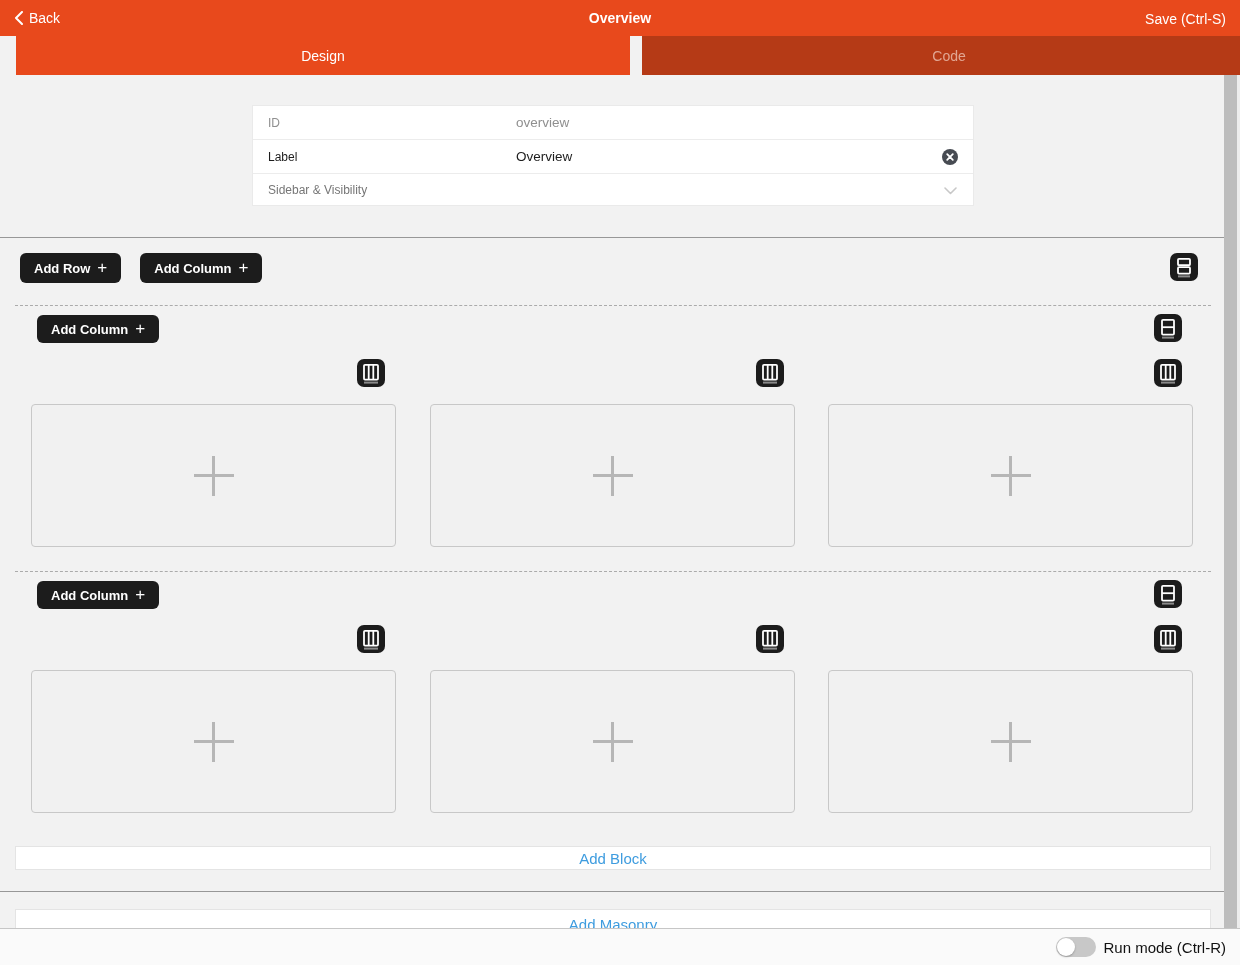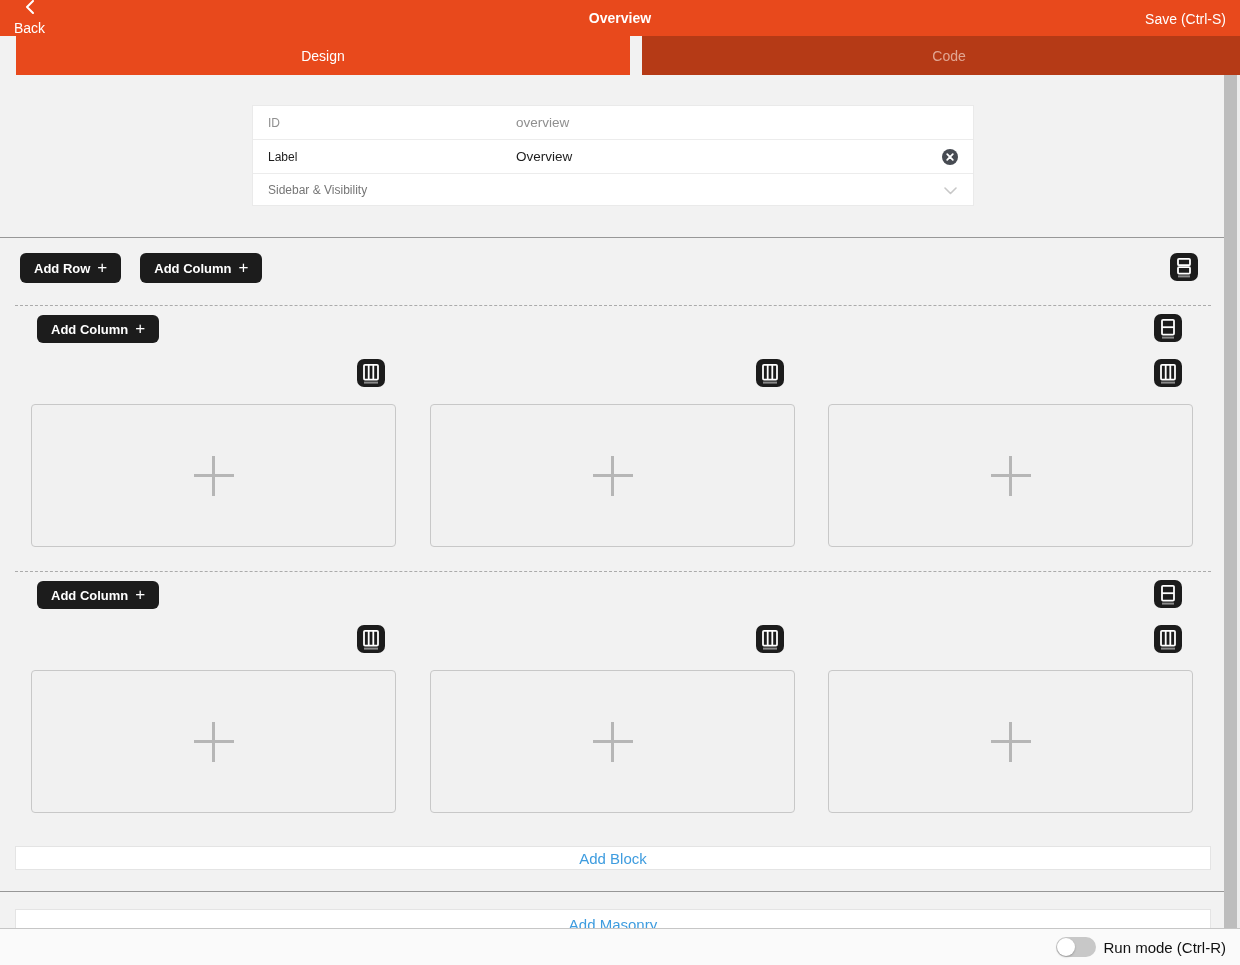--- a/index.html
+++ b/index.html
@@ -2,21 +2,21 @@
 <html><head>
 <meta charset="utf-8">
 <style>
   html,body{margin:0;padding:0;background:#e9e9e9;}
   *{box-sizing:border-box;font-family:"Liberation Sans",sans-serif;}
   .page{position:relative;width:1240px;height:965px;background:#F2F2F2;overflow:hidden;}
 
   
   .topbar{position:absolute;left:0;top:0;width:1240px;height:36px;background:#E8491C;color:#fff;
           display:flex;align-items:center;font-size:14px;}
-  .back{position:absolute;left:14px;top:0;height:36px;display:flex;align-items:center;gap:6px;cursor:pointer;flex-direction:column;}
+  .back{position:absolute;left:14px;top:0;height:36px;display:flex;align-items:center;gap:6px;cursor:pointer;}
   .back svg{display:block;}
   .topbar-title{position:absolute;left:0;right:0;text-align:center;font-weight:bold;}
   .save{position:absolute;right:14px;top:0;height:37px;display:flex;align-items:center;cursor:pointer;}
 
   
   .tabbar{position:absolute;left:16px;top:36px;width:1240px;height:39px;display:flex;gap:12px;}
   .tab{width:620px;height:39px;display:flex;align-items:center;justify-content:center;font-size:14px;cursor:pointer;}
   .tab-design{background:#E8491C;color:#ffffff;}
   .tab-code{background:#B53A16;color:rgba(255,236,228,0.60);}
 

